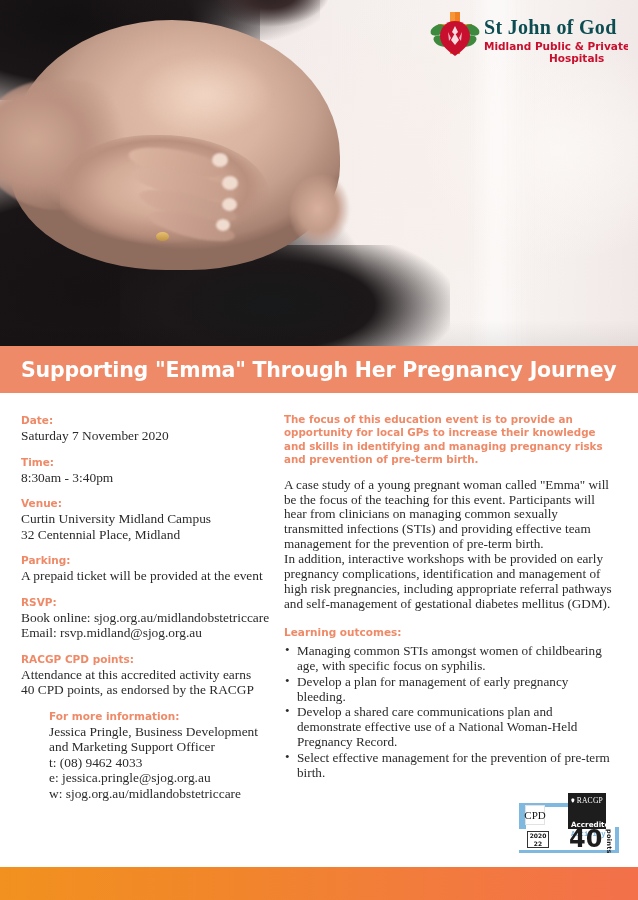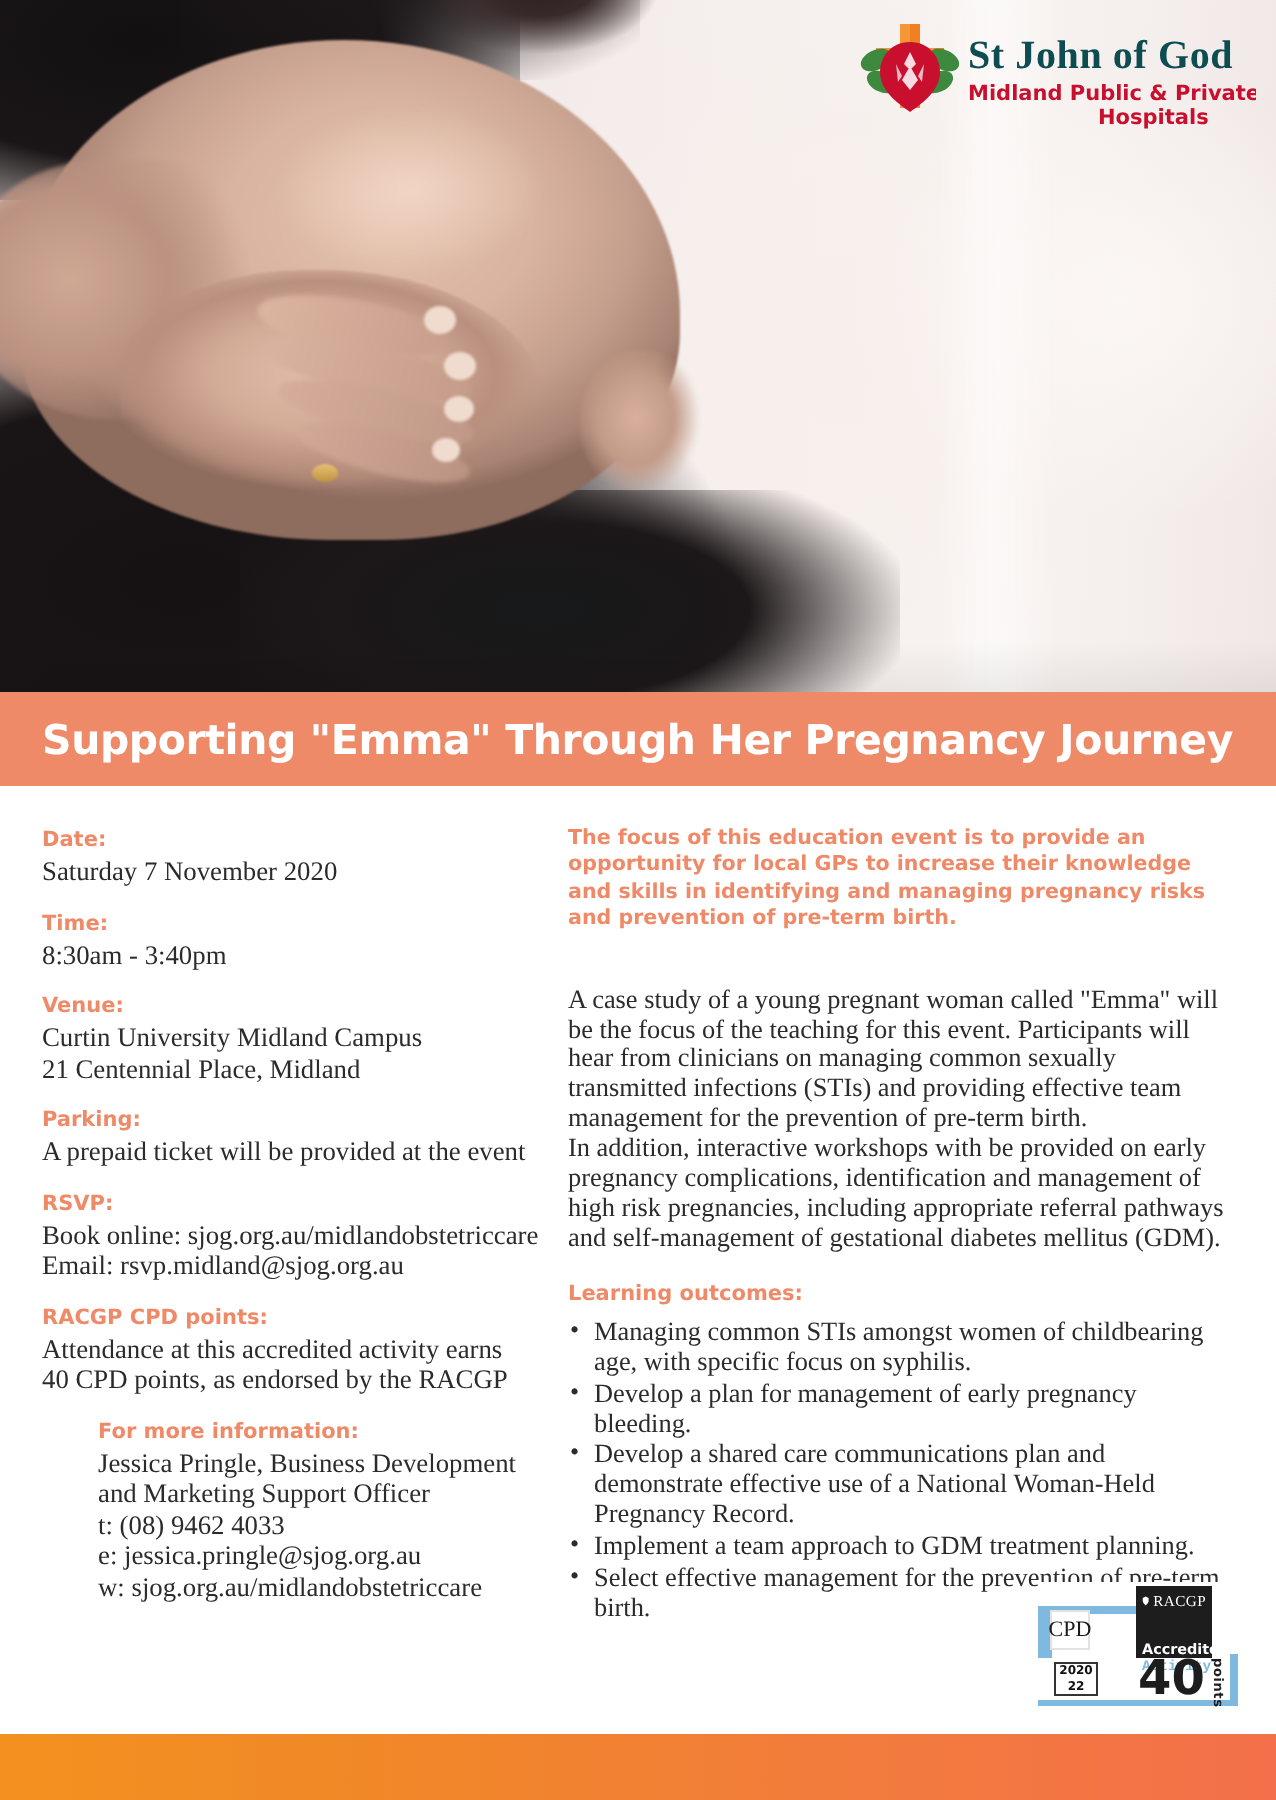--- a/index.html
+++ b/index.html
@@ -143,21 +143,21 @@
   }
   .block { margin-bottom: 11px; }
   .block:last-child { margin-bottom: 0; margin-left: 28px; }
 
   .intro {
     color: #ef8a68;
     font-family: "DejaVu Sans", sans-serif;
     font-weight: 700;
     font-size: 10.3px;
     line-height: 13.4px;
-    margin-bottom: 26px;
+    margin-bottom: 11px;
   }
   .para {
     color: #2b2b2b;
     font-family: "Liberation Serif", serif;
     font-size: 13.2px;
     line-height: 14.9px;
     margin-bottom: 0;
   }
   .para + .para { margin-top: 0; }
   .lo-head {
@@ -313,21 +313,21 @@
       </div>
 
       <div class="block">
         <div class="lbl">Time:</div>
         <div class="val">8:30am - 3:40pm</div>
       </div>
 
       <div class="block">
         <div class="lbl">Venue:</div>
         <div class="val">Curtin University Midland Campus</div>
-        <div class="val">21 Centennial Place, Midland</div>
+        <div class="val">32 Centennial Place, Midland</div>
       </div>
 
       <div class="block">
         <div class="lbl">Parking:</div>
         <div class="val">A prepaid ticket will be provided at the event</div>
       </div>
 
       <div class="block">
         <div class="lbl">RSVP:</div>
         <div class="val">Book online: sjog.org.au/midlandobstetriccare</div>
@@ -354,21 +354,20 @@
     <div class="col-right">
       <div class="intro">The focus of this education event is to provide an opportunity for local GPs to increase their knowledge and skills in identifying and managing pregnancy risks and prevention of pre-term birth.</div>
       <div class="para">A case study of a young pregnant woman called "Emma" will be the focus of the teaching for this event. Participants will hear from clinicians on managing common sexually transmitted infections (STIs) and providing effective team management for the prevention of pre-term birth.</div>
       <div class="para">In addition, interactive workshops with be provided on early pregnancy complications, identification and management of high risk pregnancies, including appropriate referral pathways and self-management of gestational diabetes mellitus (GDM).</div>
 
       <div class="lo-head">Learning outcomes:</div>
       <ul class="lo">
         <li>Managing common STIs amongst women of childbearing age, with specific focus on syphilis.</li>
         <li>Develop a plan for management of early pregnancy bleeding.</li>
         <li>Develop a shared care communications plan and demonstrate effective use of a National Woman-Held Pregnancy Record.</li>
-        <li>Implement a team approach to GDM treatment planning.</li>
         <li>Select effective management for the prevention of pre-term birth.</li>
       </ul>
     </div>
   </div>
 
   <div class="badge">
     <div class="badge-blue-t"></div>
     <div class="badge-blue-l"></div>
     <div class="badge-blue-b"></div>
     <div class="badge-blue-r"></div>

